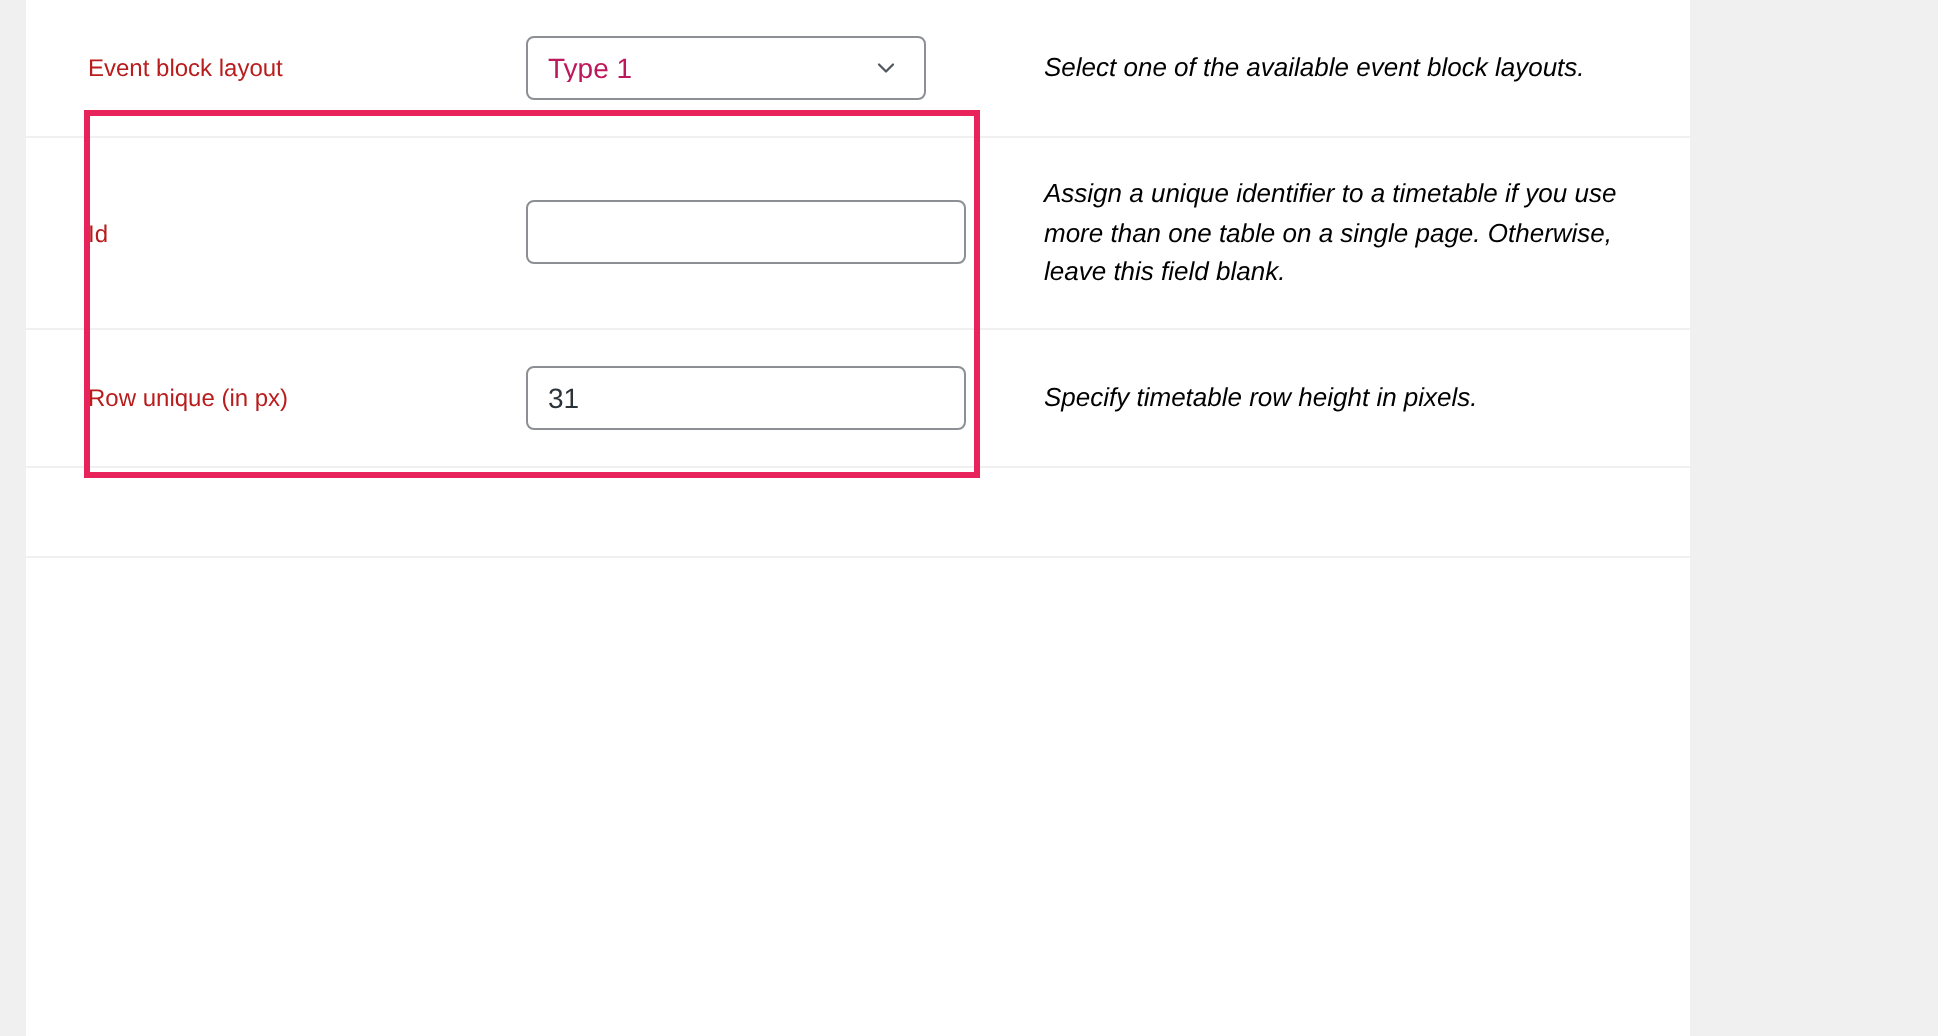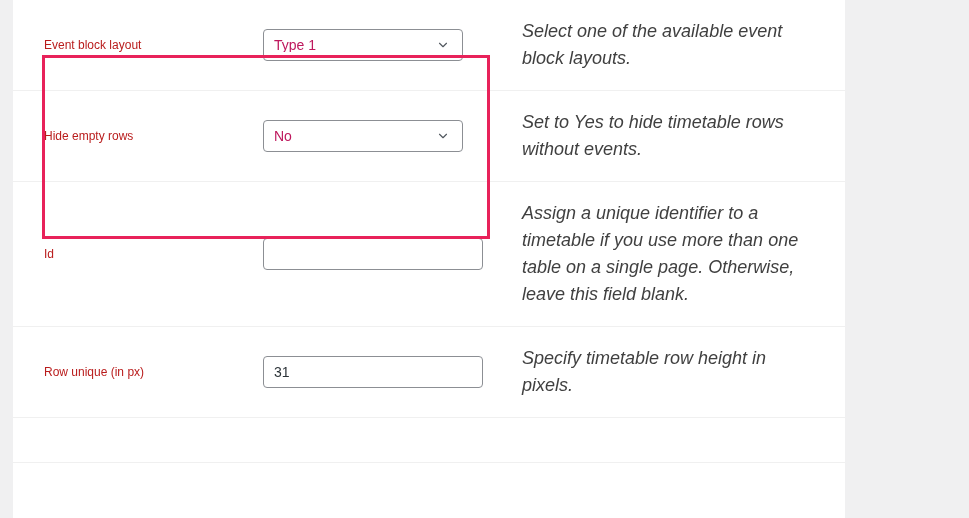--- a/index.html
+++ b/index.html
@@ -75,23 +75,23 @@
   }
 
   .label-text {
     font-size: 12px;
     font-weight: 400;
     color: #b91c1c;
     line-height: 1.35;
     white-space: nowrap;
   }
   .desc-text {
-    font-size: 18px;
+    font-size: 13px;
     font-style: italic;
-    color: #404040;
+    color: #000000;
     line-height: 1.5;
     margin: 0;
   }
 
   
   .select-box {
     position: relative;
     width: 200px;
     height: 32px;
     box-sizing: border-box;
@@ -173,36 +173,20 @@
                     <path d="M5 7.5 L10 12.5 L15 7.5" fill="none" stroke="#50575e" stroke-width="1.6" stroke-linecap="round" stroke-linejoin="round"></path>
                   </svg>
                 </span>
               </div>
             </td>
             <td class="cell-desc">
               <p class="desc-text">Select one of the available event block layouts.</p>
             </td>
           </tr>
           <tr class="form-row">
-            <td class="cell-label"><span class="label-text">Hide empty rows</span></td>
-            <td class="cell-field">
-              <div class="select-box">
-                <span class="select-value">No</span>
-                <span class="chevron">
-                  <svg width="14" height="14" viewBox="0 0 20 20" aria-hidden="true">
-                    <path d="M5 7.5 L10 12.5 L15 7.5" fill="none" stroke="#50575e" stroke-width="1.6" stroke-linecap="round" stroke-linejoin="round"></path>
-                  </svg>
-                </span>
-              </div>
-            </td>
-            <td class="cell-desc">
-              <p class="desc-text">Set to Yes to hide timetable rows without events.</p>
-            </td>
-          </tr>
-          <tr class="form-row">
             <td class="cell-label"><span class="label-text">Id</span></td>
             <td class="cell-field"><input type="text" class="text-box" value="" placeholder="" style=""></td>
             <td class="cell-desc">
               <p class="desc-text">Assign a unique identifier to a timetable if you use more than one table on a single page. Otherwise, leave this field blank.</p>
             </td>
           </tr>
           <tr class="form-row">
             <td class="cell-label"><span class="label-text">Row unique (in px)</span></td>
             <td class="cell-field"><input type="text" class="text-box" value="31" placeholder="" style=""></td>
             <td class="cell-desc">

